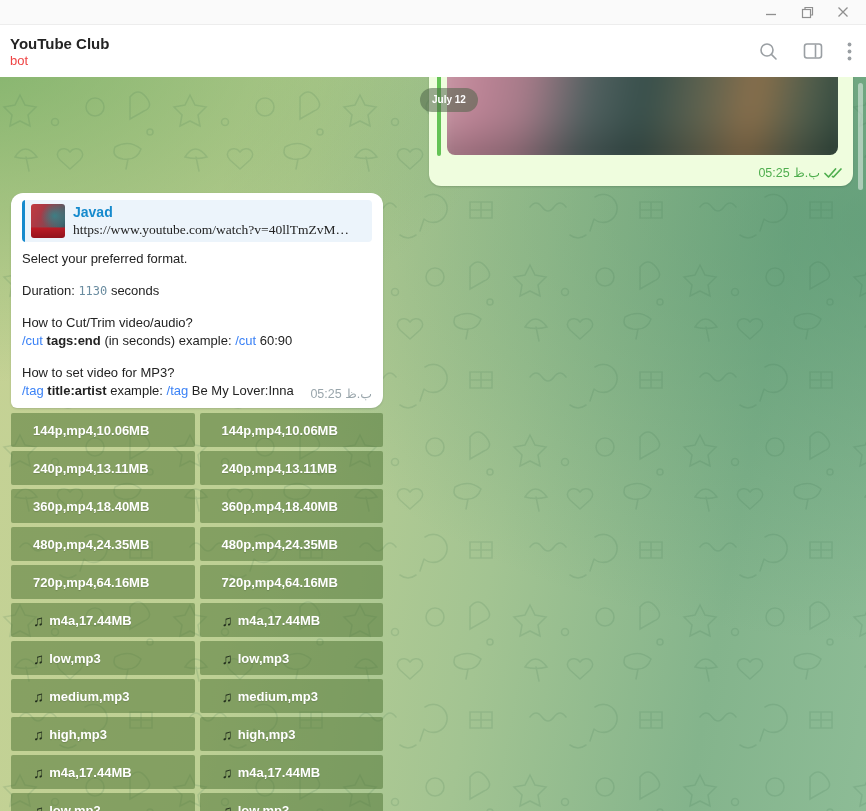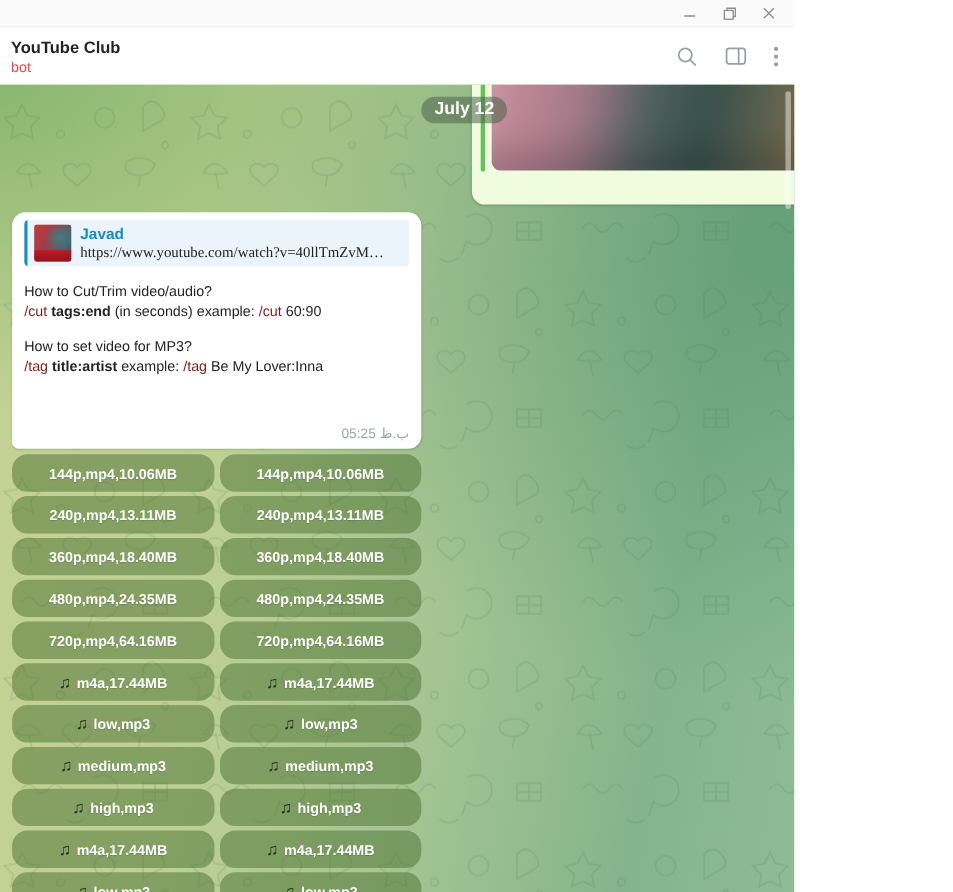--- a/index.html
+++ b/index.html
@@ -1,18 +1,18 @@
 <!DOCTYPE html>
 <html><head>
 <meta charset="utf-8">
 <style>
   * { margin:0; padding:0; box-sizing:border-box; }
   html,body { width:866px; height:811px; overflow:hidden;
     font-family:"Liberation Sans", sans-serif; background:#fff; }
-  .window { position:relative; width:722px; height:811px; }
+  .window { position:relative; width:866px; height:811px; }
 
   
   .titlebar { position:absolute; top:0; left:0; right:0; height:25px;
     background:#fafafa; border-bottom:1px solid #ededed;
     display:flex; justify-content:flex-end; align-items:center; }
   .win-controls { display:flex; align-items:center; gap:14px; padding-right:12px; }
   .win-btn { width:22px; height:18px; display:flex; align-items:center;
     justify-content:center; cursor:pointer; background:none; border:none; }
 
   
@@ -46,23 +46,23 @@
     background:
       linear-gradient(rgba(0,0,0,0) 55%, rgba(0,0,0,0.28) 100%),
       linear-gradient(100deg, #cda3ae 0%, #bd8496 13%, #a57a88 24%, #50605f 38%,
         #374f4b 50%, #60634f 63%, #8a6f4b 74%, #4f5d4c 86%, #1f3b33 100%);
     filter:blur(12px); }
   .msg-meta { position:absolute; right:10px; bottom:6px; display:flex;
     align-items:center; gap:4px; }
   .msg-meta .time-out { font-size:12.5px; color:#4fae4e; }
 
   
-  .date-badge { position:absolute; left:383px; top:11px; height:24px;
+  .date-badge { position:absolute; left:420px; top:11px; height:24px;
     padding:0 12px; line-height:24px; border-radius:12px;
-    background:rgba(79,101,72,0.55); color:#ffffff; font-size:16px;
+    background:rgba(79,101,72,0.55); color:#ffffff; font-size:10px;
     font-weight:bold; z-index:5; cursor:pointer; }
 
   
   .bot-msg { position:absolute; left:11px; top:116px; width:372px; height:215px;
     background:#ffffff; border-radius:12px 12px 12px 6px;
     box-shadow:0 1px 2px rgba(16,35,47,0.15); z-index:2;
     padding:7px 11px 8px 11px; }
   .quote { display:flex; align-items:center; height:42px; background:#ecf4fb;
     border-radius:4px; overflow:hidden; cursor:pointer; }
   .quote-bar { width:3px; align-self:stretch; background:#168acd; flex:none; }
@@ -73,33 +73,33 @@
       radial-gradient(60% 55% at 70% 35%, #3c7f85 0%, rgba(60,127,133,0) 70%),
       linear-gradient(115deg, #c23b3f 0%, #a93a46 30%, #7e4c55 55%, #42626b 80%, #2f4e57 100%); }
   .quote-texts { min-width:0; padding-right:8px; }
   .quote-name { font-size:14px; font-weight:bold; color:#168acd; line-height:18px; cursor:pointer; }
   .quote-link { font-size:13.5px; color:#232323; line-height:18px;
     white-space:nowrap; overflow:hidden; text-overflow:ellipsis; cursor:pointer;font-family:Liberation Serif, serif; }
   .msg-body { font-size:13px; color:#232323; }
   .msg-body p { line-height:18px; }
   .p-first { margin-top:8px; }
   .p-gap { margin-top:14px; }
-  .cmd { color:#7f1d1d; cursor:pointer; }
+  .cmd { color:#3b82f6; cursor:pointer; }
   .bold { font-weight:bold; }
   .mono { font-family:"DejaVu Sans Mono", monospace; font-size:12px; color:#6a8ca0; }
   .bot-time { position:absolute; right:11px; bottom:7px; font-size:12.5px; color:#9aa6ac; }
 
   
   .keyboard { position:absolute; left:11px; top:336px; width:372px;
     display:grid; grid-template-columns:1fr 1fr; column-gap:5px; row-gap:4px;
     grid-auto-rows:34px; z-index:2; }
-  .kb-btn { background:rgba(73,111,47,0.50); border-radius:14px; color:#ffffff;
-    display:flex; align-items:center; justify-content:center; gap:5px;
+  .kb-btn { background:rgba(73,111,47,0.50); border-radius:2px; color:#ffffff;
+    display:flex; align-items:center; justify-content:flex-start; gap:5px;
     font-size:13px; font-weight:bold; cursor:pointer;
-    text-shadow:0 1px 1px rgba(0,0,0,0.15); }
+    text-shadow:0 1px 1px rgba(0,0,0,0.15);padding-left:22px; }
   .kb-icon { color:#212d1c; font-size:15px; font-weight:normal; text-shadow:none;
     line-height:1; }
 
   
   .scroll-thumb { position:absolute; right:3px; top:6px; width:5px; height:107px;
     border-radius:3px; background:rgba(255,255,255,0.45); z-index:6; cursor:pointer; }
 </style>
 </head>
 <body>
 
@@ -197,20 +197,22 @@
     <div class="bot-msg">
       <div class="quote">
         <div class="quote-bar"></div>
         <div class="quote-thumb"></div>
         <div class="quote-texts">
           <div class="quote-name">Javad</div>
           <div class="quote-link">https://www.youtube.com/watch?v=40llTmZvM…</div>
         </div>
       </div>
       <div class="msg-body">
+        <p class="p-first">Select your preferred format.</p>
+        <p class="p-gap"><span>Duration: </span><span class="mono">1130</span><span> seconds</span></p>
         <p class="p-gap"><span>How to Cut/Trim video/audio?</span><br>
           <span class="cmd">/cut</span><span class="bold"> tags:end </span><span>(in seconds) example: </span><span class="cmd">/cut</span><span> 60:90</span></p>
         <p class="p-gap"><span>How to set video for MP3?</span><br>
           <span class="cmd">/tag</span><span class="bold"> title:artist </span><span>example: </span><span class="cmd">/tag</span><span> Be My Lover:Inna</span></p>
       </div>
       <div class="bot-time">05:25 ب.ظ</div>
     </div>
 
     <div class="keyboard" id="keyboard">
         <div class="kb-btn">

